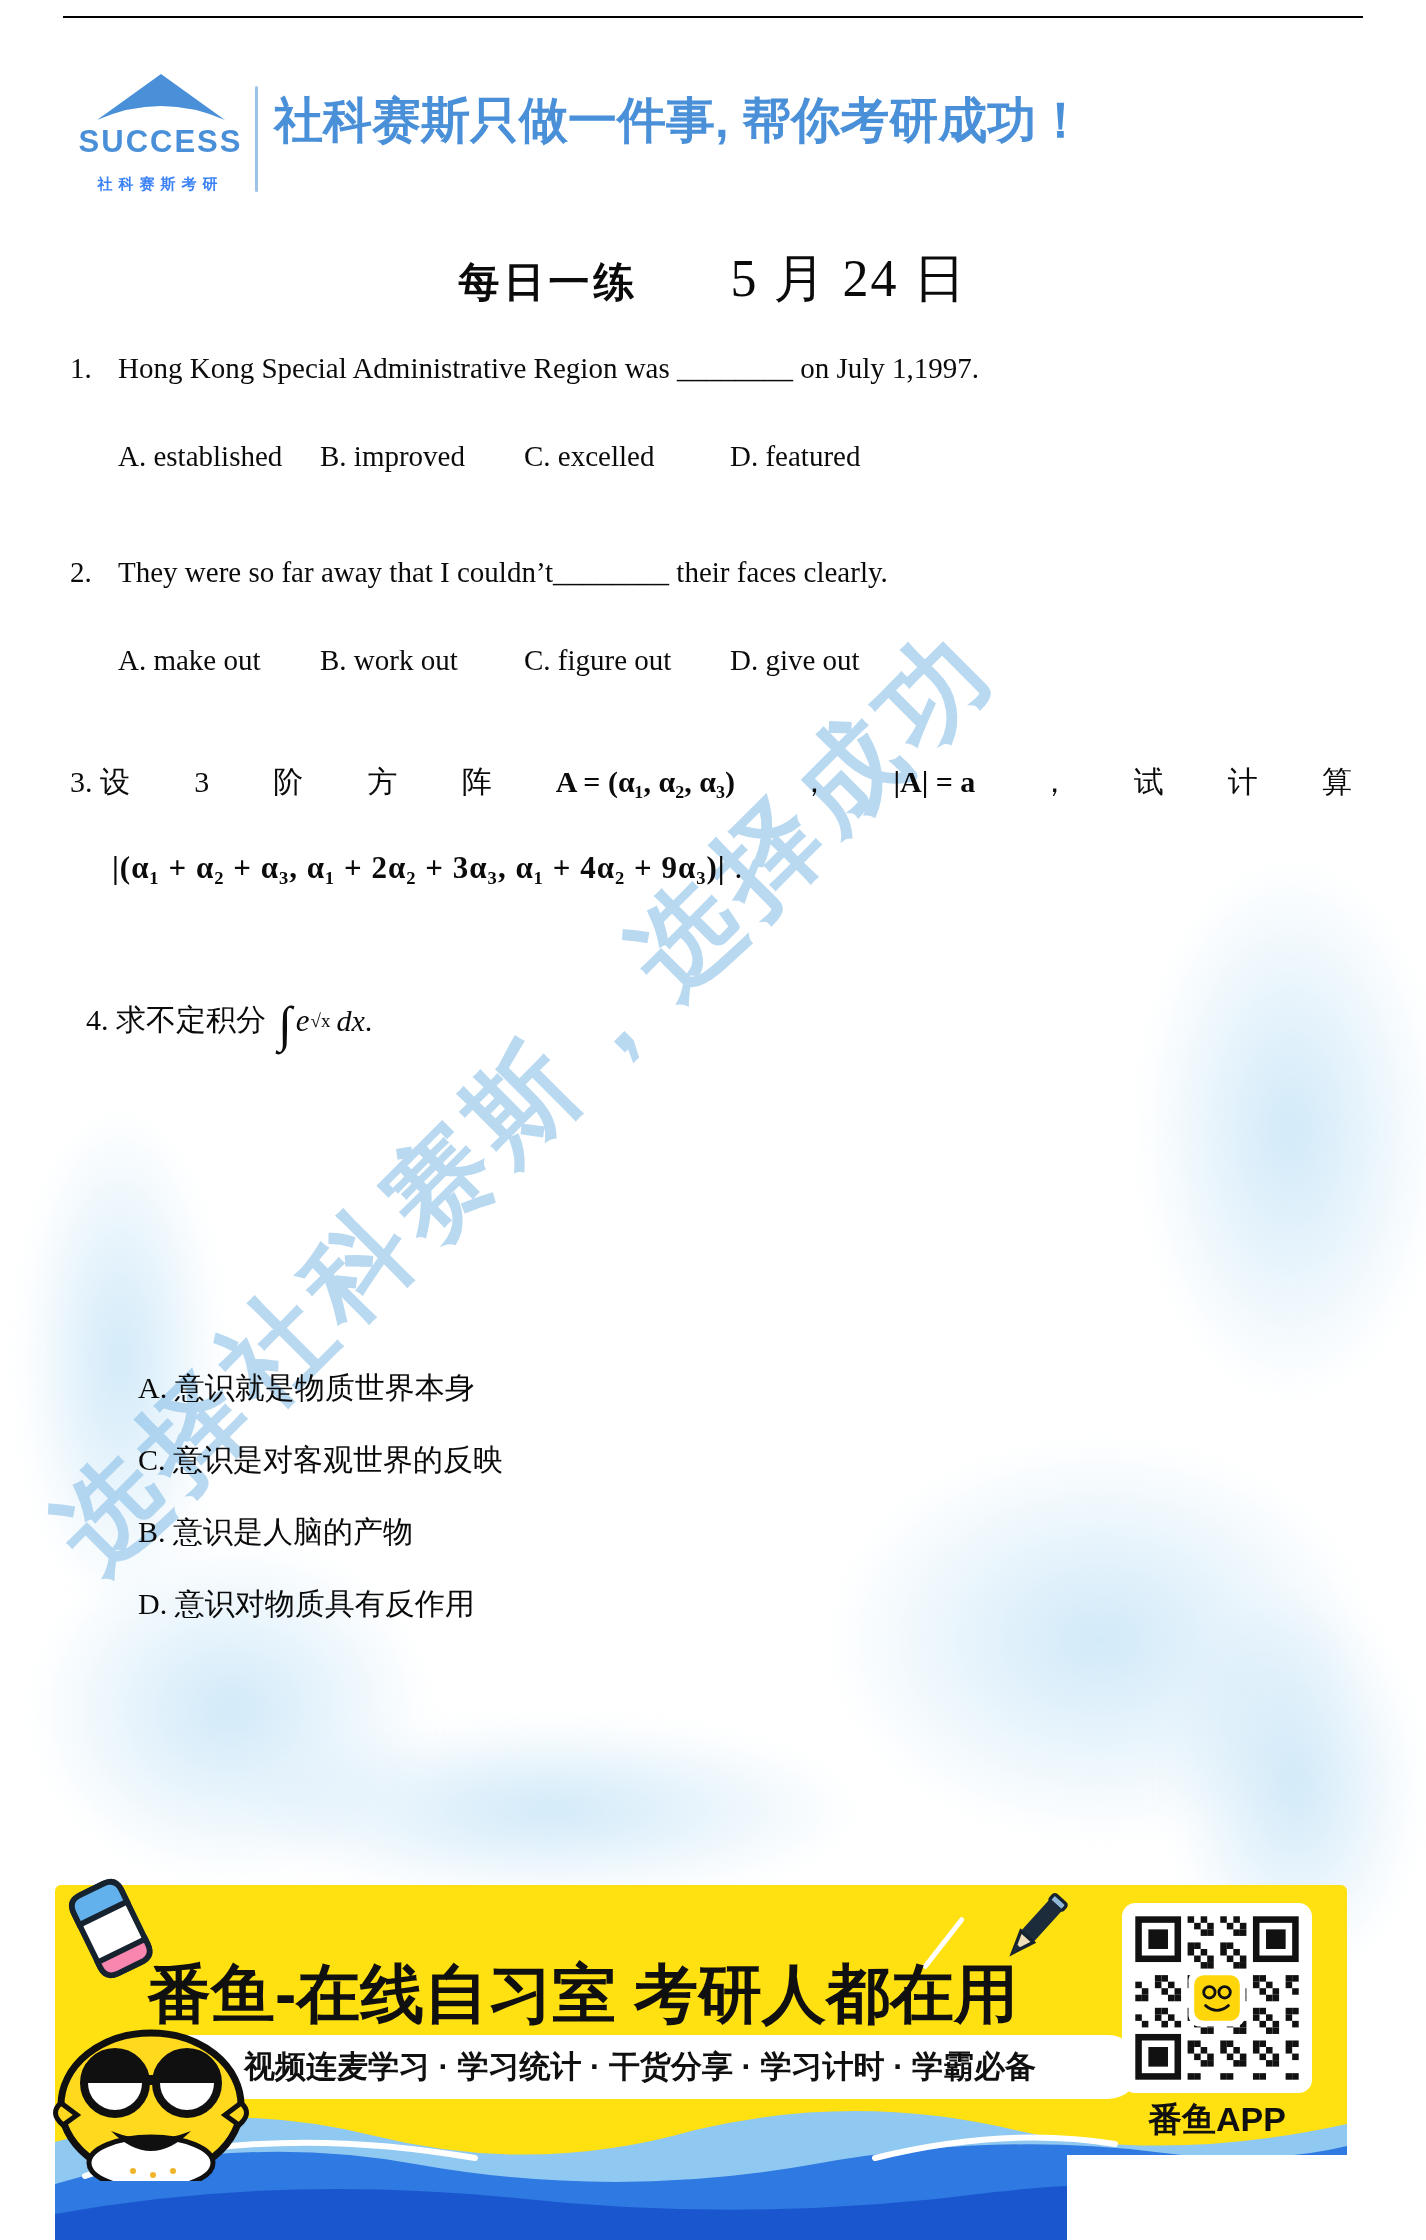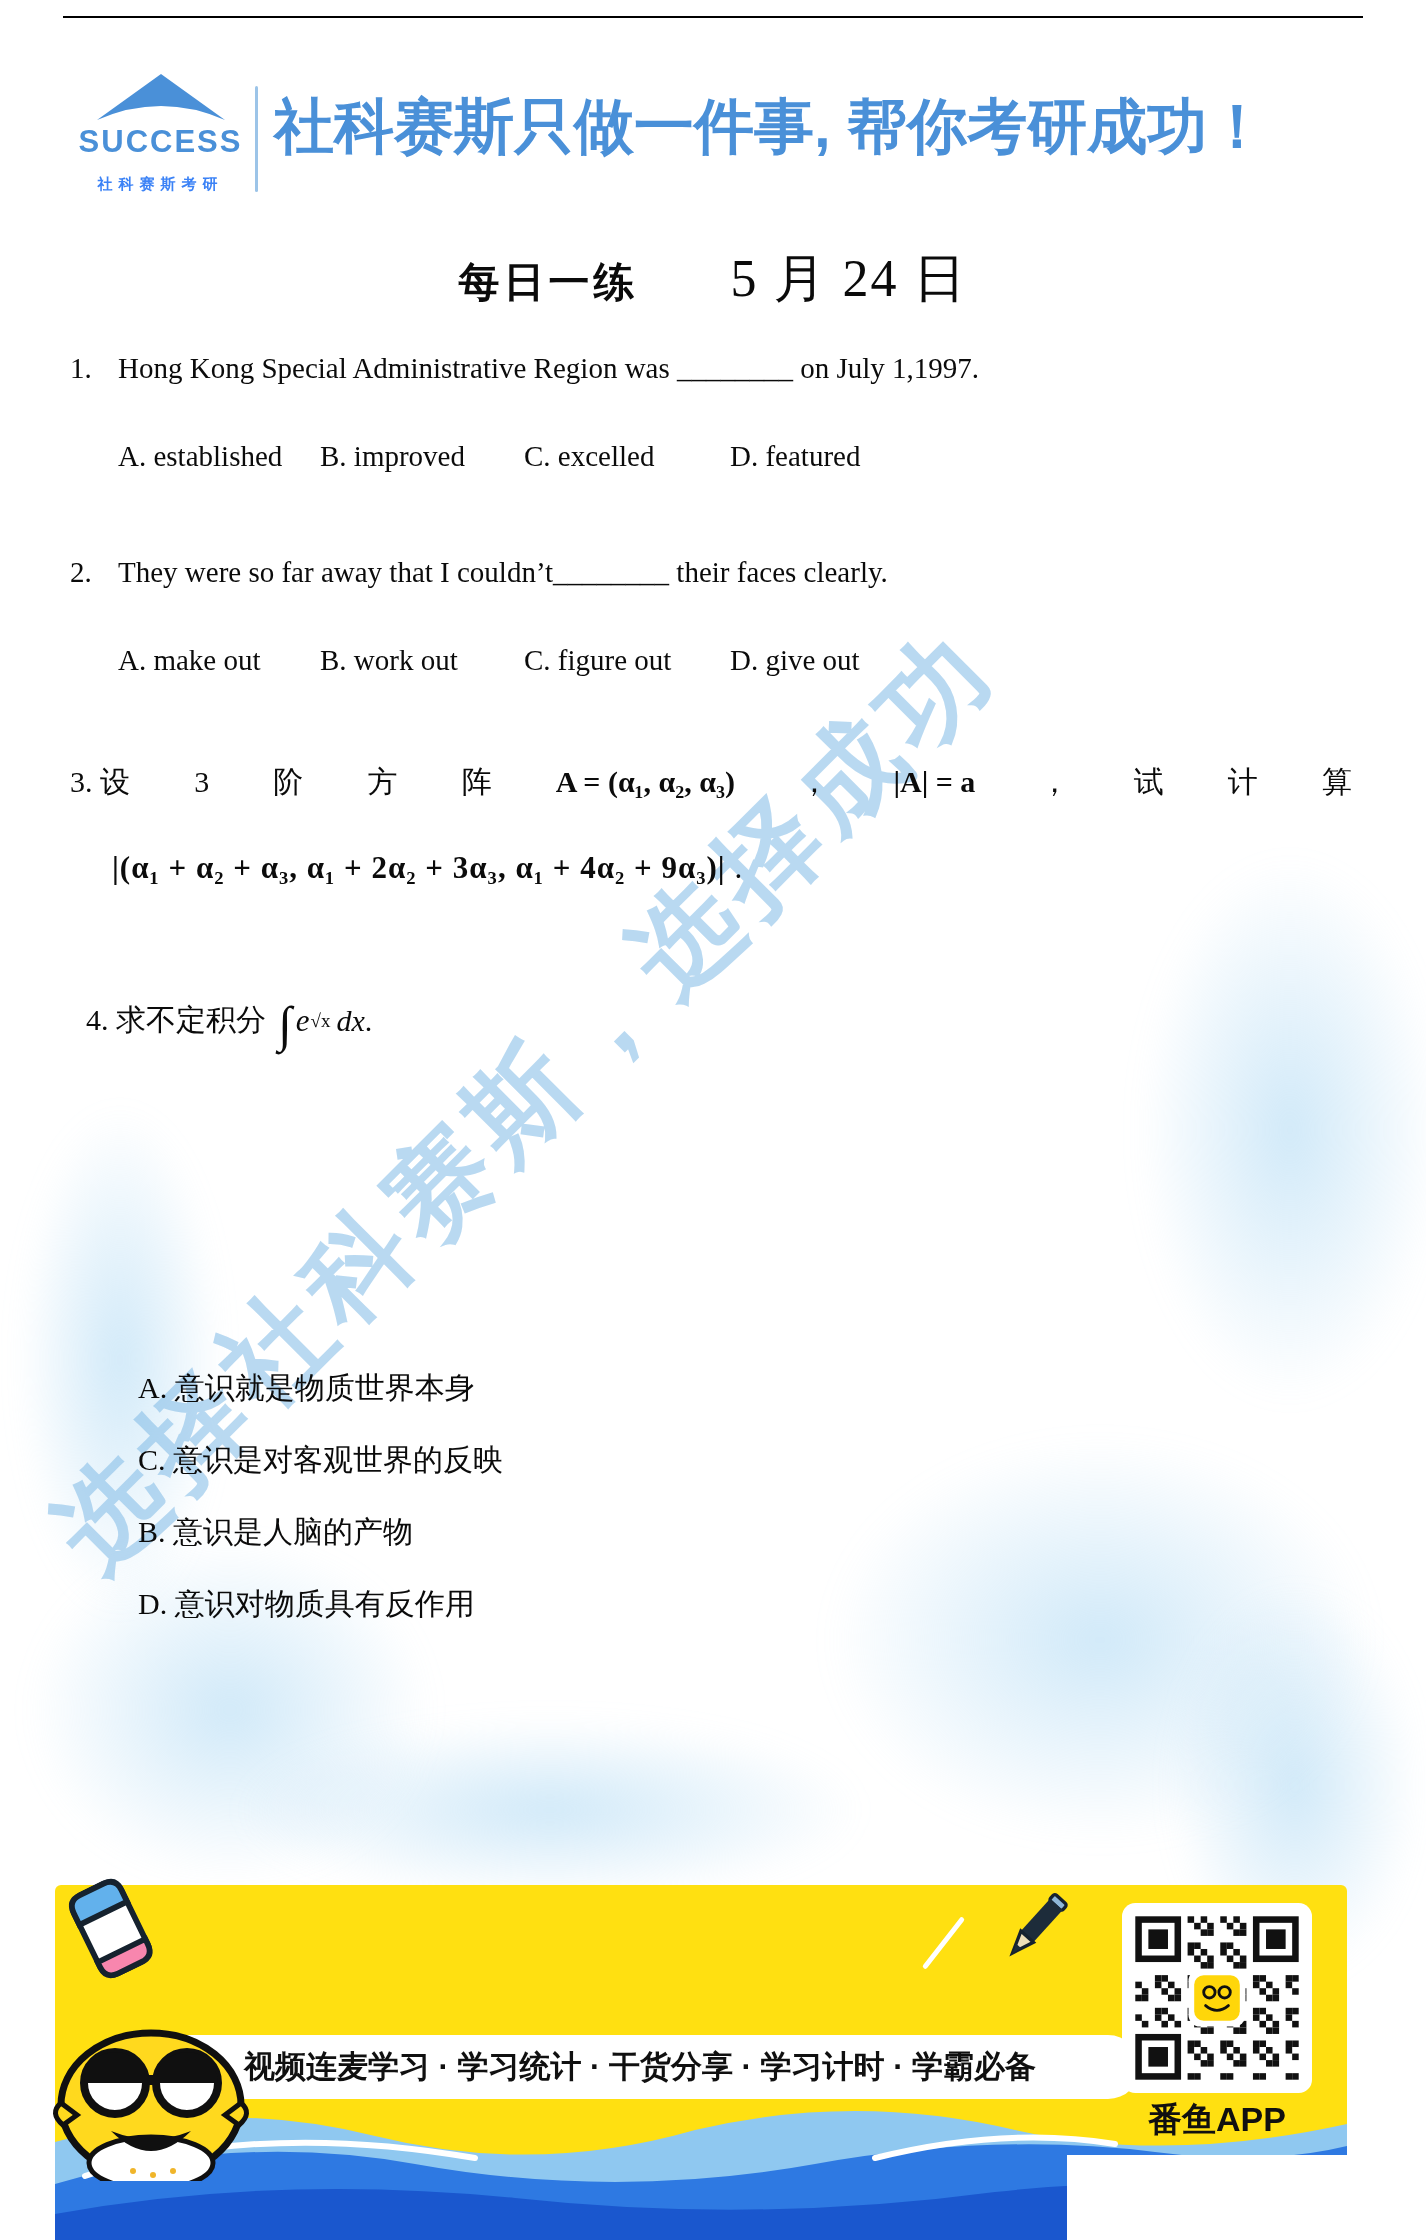--- a/index.html
+++ b/index.html
@@ -9,21 +9,21 @@
 
   
   .top-rule{left:63px;top:16px;width:1300px;height:2px;background:#000;}
   .brand{left:68px;top:70px;width:185px;text-align:center;}
   .brand-name{display:block;font-family:"Liberation Sans","DejaVu Sans",sans-serif;
               font-weight:700;font-size:31px;letter-spacing:2px;color:#4a90d8;margin-top:2px;}
   .brand-sub{display:block;font-family:"Liberation Sans","DejaVu Sans",sans-serif;
              font-weight:700;font-size:15px;letter-spacing:6px;color:#3b82f6;margin-top:15px;}
   .divider{left:255px;top:86px;width:3px;height:106px;background:#9cc4e8;border-radius:2px;}
   .slogan{left:274px;top:94px;width:1080px;font-family:"Liberation Sans","DejaVu Sans",sans-serif;
-          font-weight:900;font-size:60px;line-height:1.1;color:#4a90d8;white-space:nowrap;}
+          font-weight:900;font-size:49px;line-height:1.1;color:#4a90d8;white-space:nowrap;}
 
   
   .title{left:0;top:244px;width:1426px;display:flex;justify-content:center;align-items:baseline;}
   .title-main{font-family:"Liberation Sans","DejaVu Sans",sans-serif;font-weight:700;font-size:41px;letter-spacing:4px;}
   .title-gap{display:inline-block;width:92px;}
   .title-date{font-size:52px;font-weight:400;letter-spacing:2px;}
 
   
   .qline{left:70px;width:1300px;font-size:29px;display:flex;}
   .qnum{width:48px;flex:0 0 48px;}
@@ -178,20 +178,21 @@
     <svg class="pencil" viewBox="0 0 100 100">
       <g transform="rotate(42 50 50)">
         <rect x="40" y="4" width="20" height="10" rx="3" fill="#8fb7d8" stroke="#16222e" stroke-width="4"></rect>
         <rect x="40" y="12" width="20" height="52" fill="#1d2c3a"></rect>
         <polygon points="40,64 60,64 50,90" fill="#eedfb9" stroke="#16222e" stroke-width="4"></polygon>
         <polygon points="46,79 54,79 50,90" fill="#1d2c3a"></polygon>
       </g>
     </svg>
     <div class="streak"></div>
 
+    <div class="headline">番鱼-在线自习室 考研人都在用</div>
     <div class="pill">
       <span>视频连麦学习 · 学习统计 · 干货分享 · 学习计时 · 学霸必备</span>
     </div>
 
     <svg class="mascot" viewBox="0 0 206 156">
       <ellipse cx="100" cy="80" rx="90" ry="72" fill="#FFD91E" stroke="#101010" stroke-width="7"></ellipse>
       <ellipse cx="100" cy="138" rx="62" ry="26" fill="#ffffff" stroke="#101010" stroke-width="5"></ellipse>
       <circle cx="82" cy="146" r="3" fill="#f0b52a"></circle>
         <circle cx="102" cy="150" r="3" fill="#f0b52a"></circle>
         <circle cx="122" cy="146" r="3" fill="#f0b52a"></circle>

